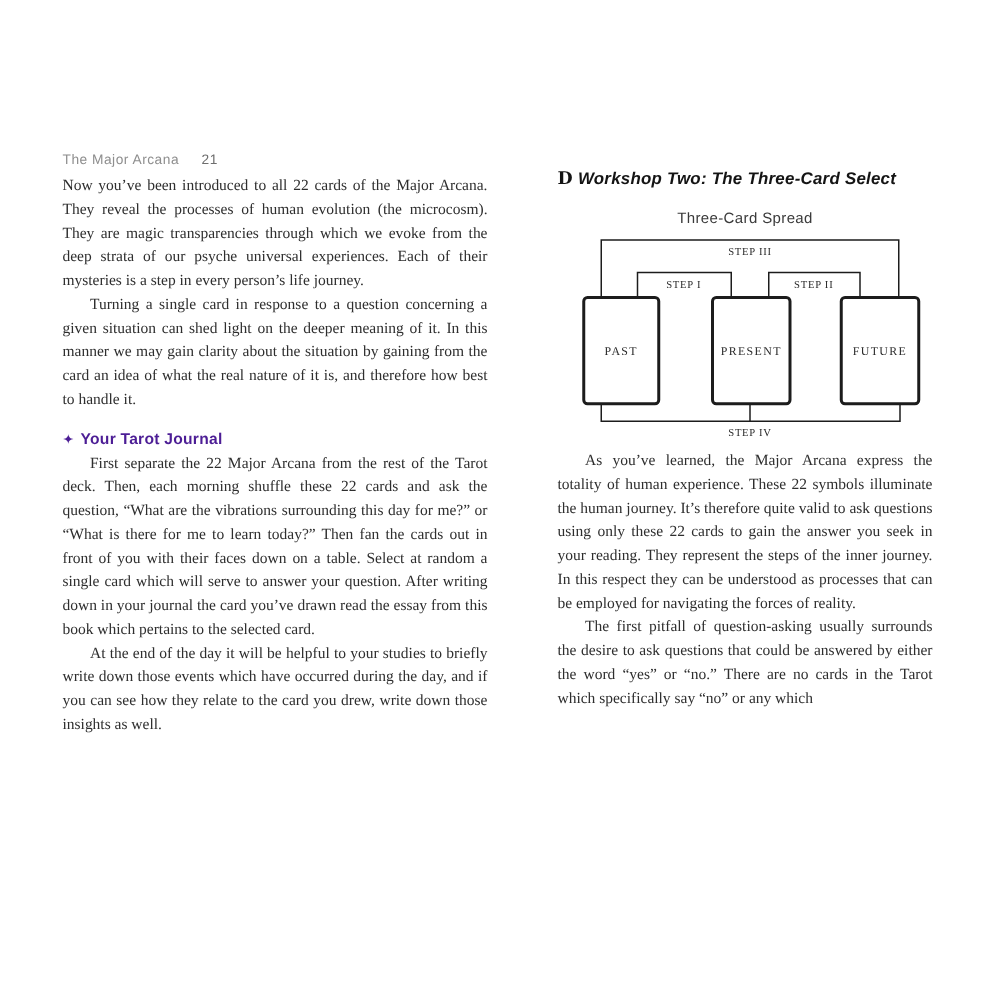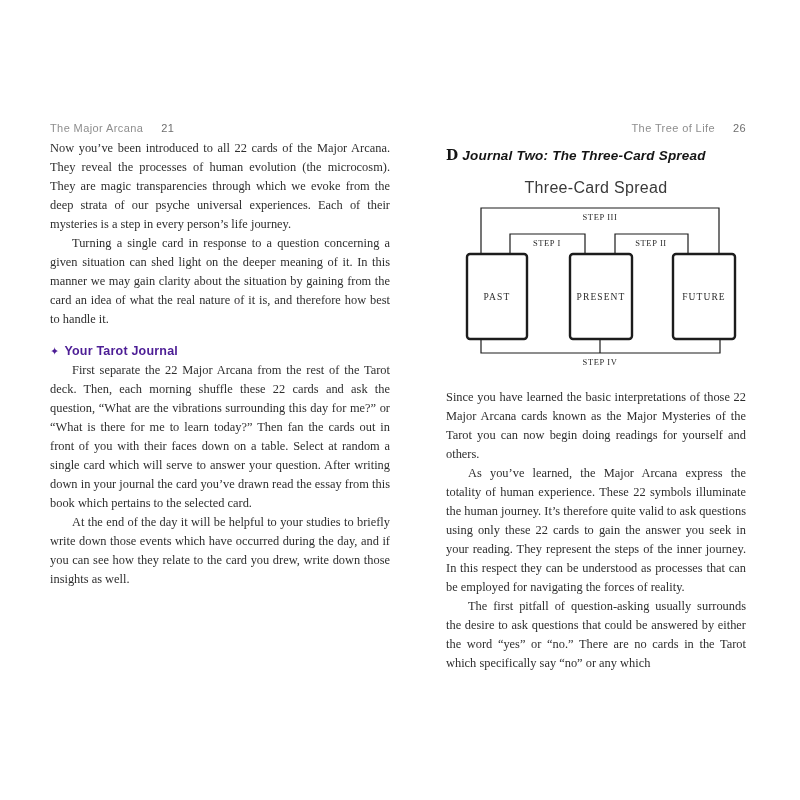--- a/index.html
+++ b/index.html
@@ -45,21 +45,21 @@
     margin-top: 15px; margin-bottom: 3px;
     font-family: "Liberation Sans", sans-serif;
     font-weight: bold; font-size: 12.5px;
     color: #4c1d95; letter-spacing: 0.2px;
   }
   .star-glyph { font-family: "DejaVu Sans", sans-serif; font-size: 11px; margin-right: 5px; }
 
   .diagram-title {
     margin-top: 16px;
     font-family: "Liberation Sans", sans-serif;
-    font-size: 16px; color: #3a3a3a;
+    font-size: 12px; color: #3a3a3a;
     text-align: center; letter-spacing: 0.3px;
   }
   .diagram-wrap { margin-top: 6px; }
   .diagram-wrap svg { display: block; }
 
   .step-label {
     font-family: "Liberation Serif", serif;
     font-size: 8.5px; letter-spacing: 0.6px;
     fill: #2a2a2a;
   }
@@ -91,26 +91,23 @@
     <h3 class="subheading">
       <span class="star-glyph">✦</span><span>Your Tarot Journal</span>
     </h3>
 
     <p class="body-p indent">First separate the 22 Major Arcana from the rest of the Tarot deck. Then, each morning shuffle these 22 cards and ask the question, “What are the vibrations surrounding this day for me?” or “What is there for me to learn today?” Then fan the cards out in front of you with their faces down on a table. Select at random a single card which will serve to answer your question. After writing down in your journal the card you’ve drawn read the essay from this book which pertains to the selected card.</p>
     <p class="body-p indent">At the end of the day it will be helpful to your studies to briefly write down those events which have occurred during the day, and if you can see how they relate to the card you drew, write down those insights as well.</p>
   </div>
 
   <div class="page page-right">
 
-    <div class="running-header right">
-      <span>The Tree of Life</span><span class="page-number">26</span>
-    </div>
 
     <h2 class="workshop-heading">
-      <span class="moon-glyph">D</span><span>Journal Two: The Three-Card Spread</span>
+      <span class="moon-glyph">D</span><span>Workshop Two: The Three-Card Select</span>
     </h2>
 
     <div class="diagram-title">Three-Card Spread</div>
 
     <div class="diagram-wrap">
       <svg width="300" height="172" viewBox="0 0 300 172">
 
         <polyline class="diag-line" points="35,51 35,5 273,5 273,51"></polyline>
         <text class="step-label" x="154" y="17" text-anchor="middle">STEP III</text>
 
@@ -127,18 +124,17 @@
         <text class="card-label" x="51" y="97" text-anchor="middle">PAST</text>
         <text class="card-label" x="155" y="97" text-anchor="middle">PRESENT</text>
         <text class="card-label" x="258" y="97" text-anchor="middle">FUTURE</text>
 
         <polyline class="diag-line" points="35,136 35,150 274,150 274,136"></polyline>
         <line class="diag-line" x1="154" y1="136" x2="154" y2="150"></line>
         <text class="step-label" x="154" y="162" text-anchor="middle">STEP IV</text>
       </svg>
     </div>
 
-    <p class="body-p after-diagram">Since you have learned the basic interpretations of those 22 Major Arcana cards known as the Major Mysteries of the Tarot you can now begin doing readings for yourself and others.</p>
     <p class="body-p indent">As you’ve learned, the Major Arcana express the totality of human experience. These 22 symbols illuminate the human journey. It’s therefore quite valid to ask questions using only these 22 cards to gain the answer you seek in your reading. They represent the steps of the inner journey. In this respect they can be understood as processes that can be employed for navigating the forces of reality.</p>
     <p class="body-p indent">The first pitfall of question-asking usually surrounds the desire to ask questions that could be answered by either the word “yes” or “no.” There are no cards in the Tarot which specifically say “no” or any which</p>
   </div>
 
 </div>
 
 </body></html>

